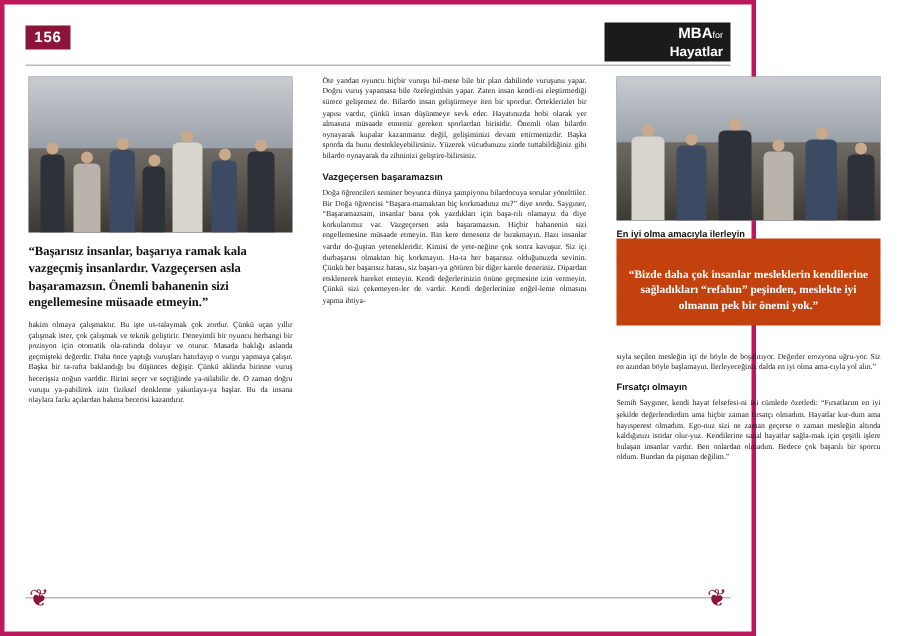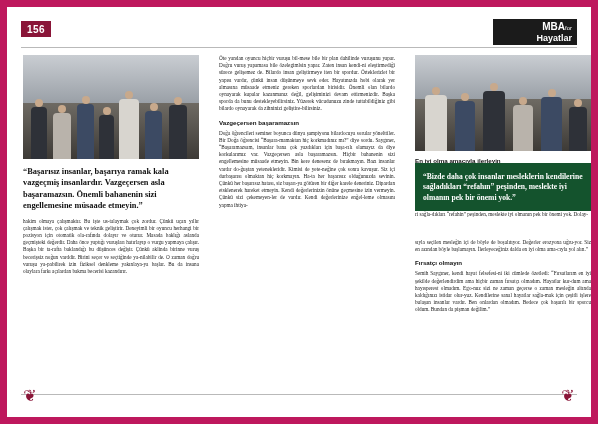--- a/index.html
+++ b/index.html
@@ -8,25 +8,25 @@
   }
   body {
     width: 600px;
     height: 424px;
     background: #ffffff;
     font-family: "Liberation Serif", serif;
     overflow: hidden;
   }
   .page {
     position: relative;
-    width: 598px;
+    width: 504px;
     height: 424px;
     background: #ffffff;
     box-sizing: border-box;
-    border: 7px solid #be185d;
+    border: 3px solid #be185d;
   }
   
   .page-number-box {
     position: absolute;
     left: 14px;
     top: 14px;
     width: 30px;
     height: 16px;
     background: #8a1538;
     color: #ffffff;
@@ -138,30 +138,31 @@
   .quote {
     font-family: "Liberation Serif", serif;
     font-weight: bold;
     font-size: 8.4px;
     line-height: 11.4px;
     color: #111111;
     margin-top: 7px;
     text-align: left;
   }
   .quote-red {
-    background: #14532d;
+    background: #c2410c;
     color: #ffffff;
     font-family: "Liberation Serif", serif;
     font-weight: bold;
     font-size: 7.6px;
     line-height: 10.4px;
-    padding: 9px 8px 8px 8px;
+    padding: 19px 8px 8px 8px;
     box-sizing: border-box;
     width: 176px;
     margin-top: 6px;
+    text-align: center;
   }
   p {
     margin: 0 0 5px 0;
   }
   .sub-head {
     font-family: "Liberation Sans", sans-serif;
     font-weight: bold;
     font-size: 6.2px;
     line-height: 8px;
     margin: 6px 0 3px 0;

